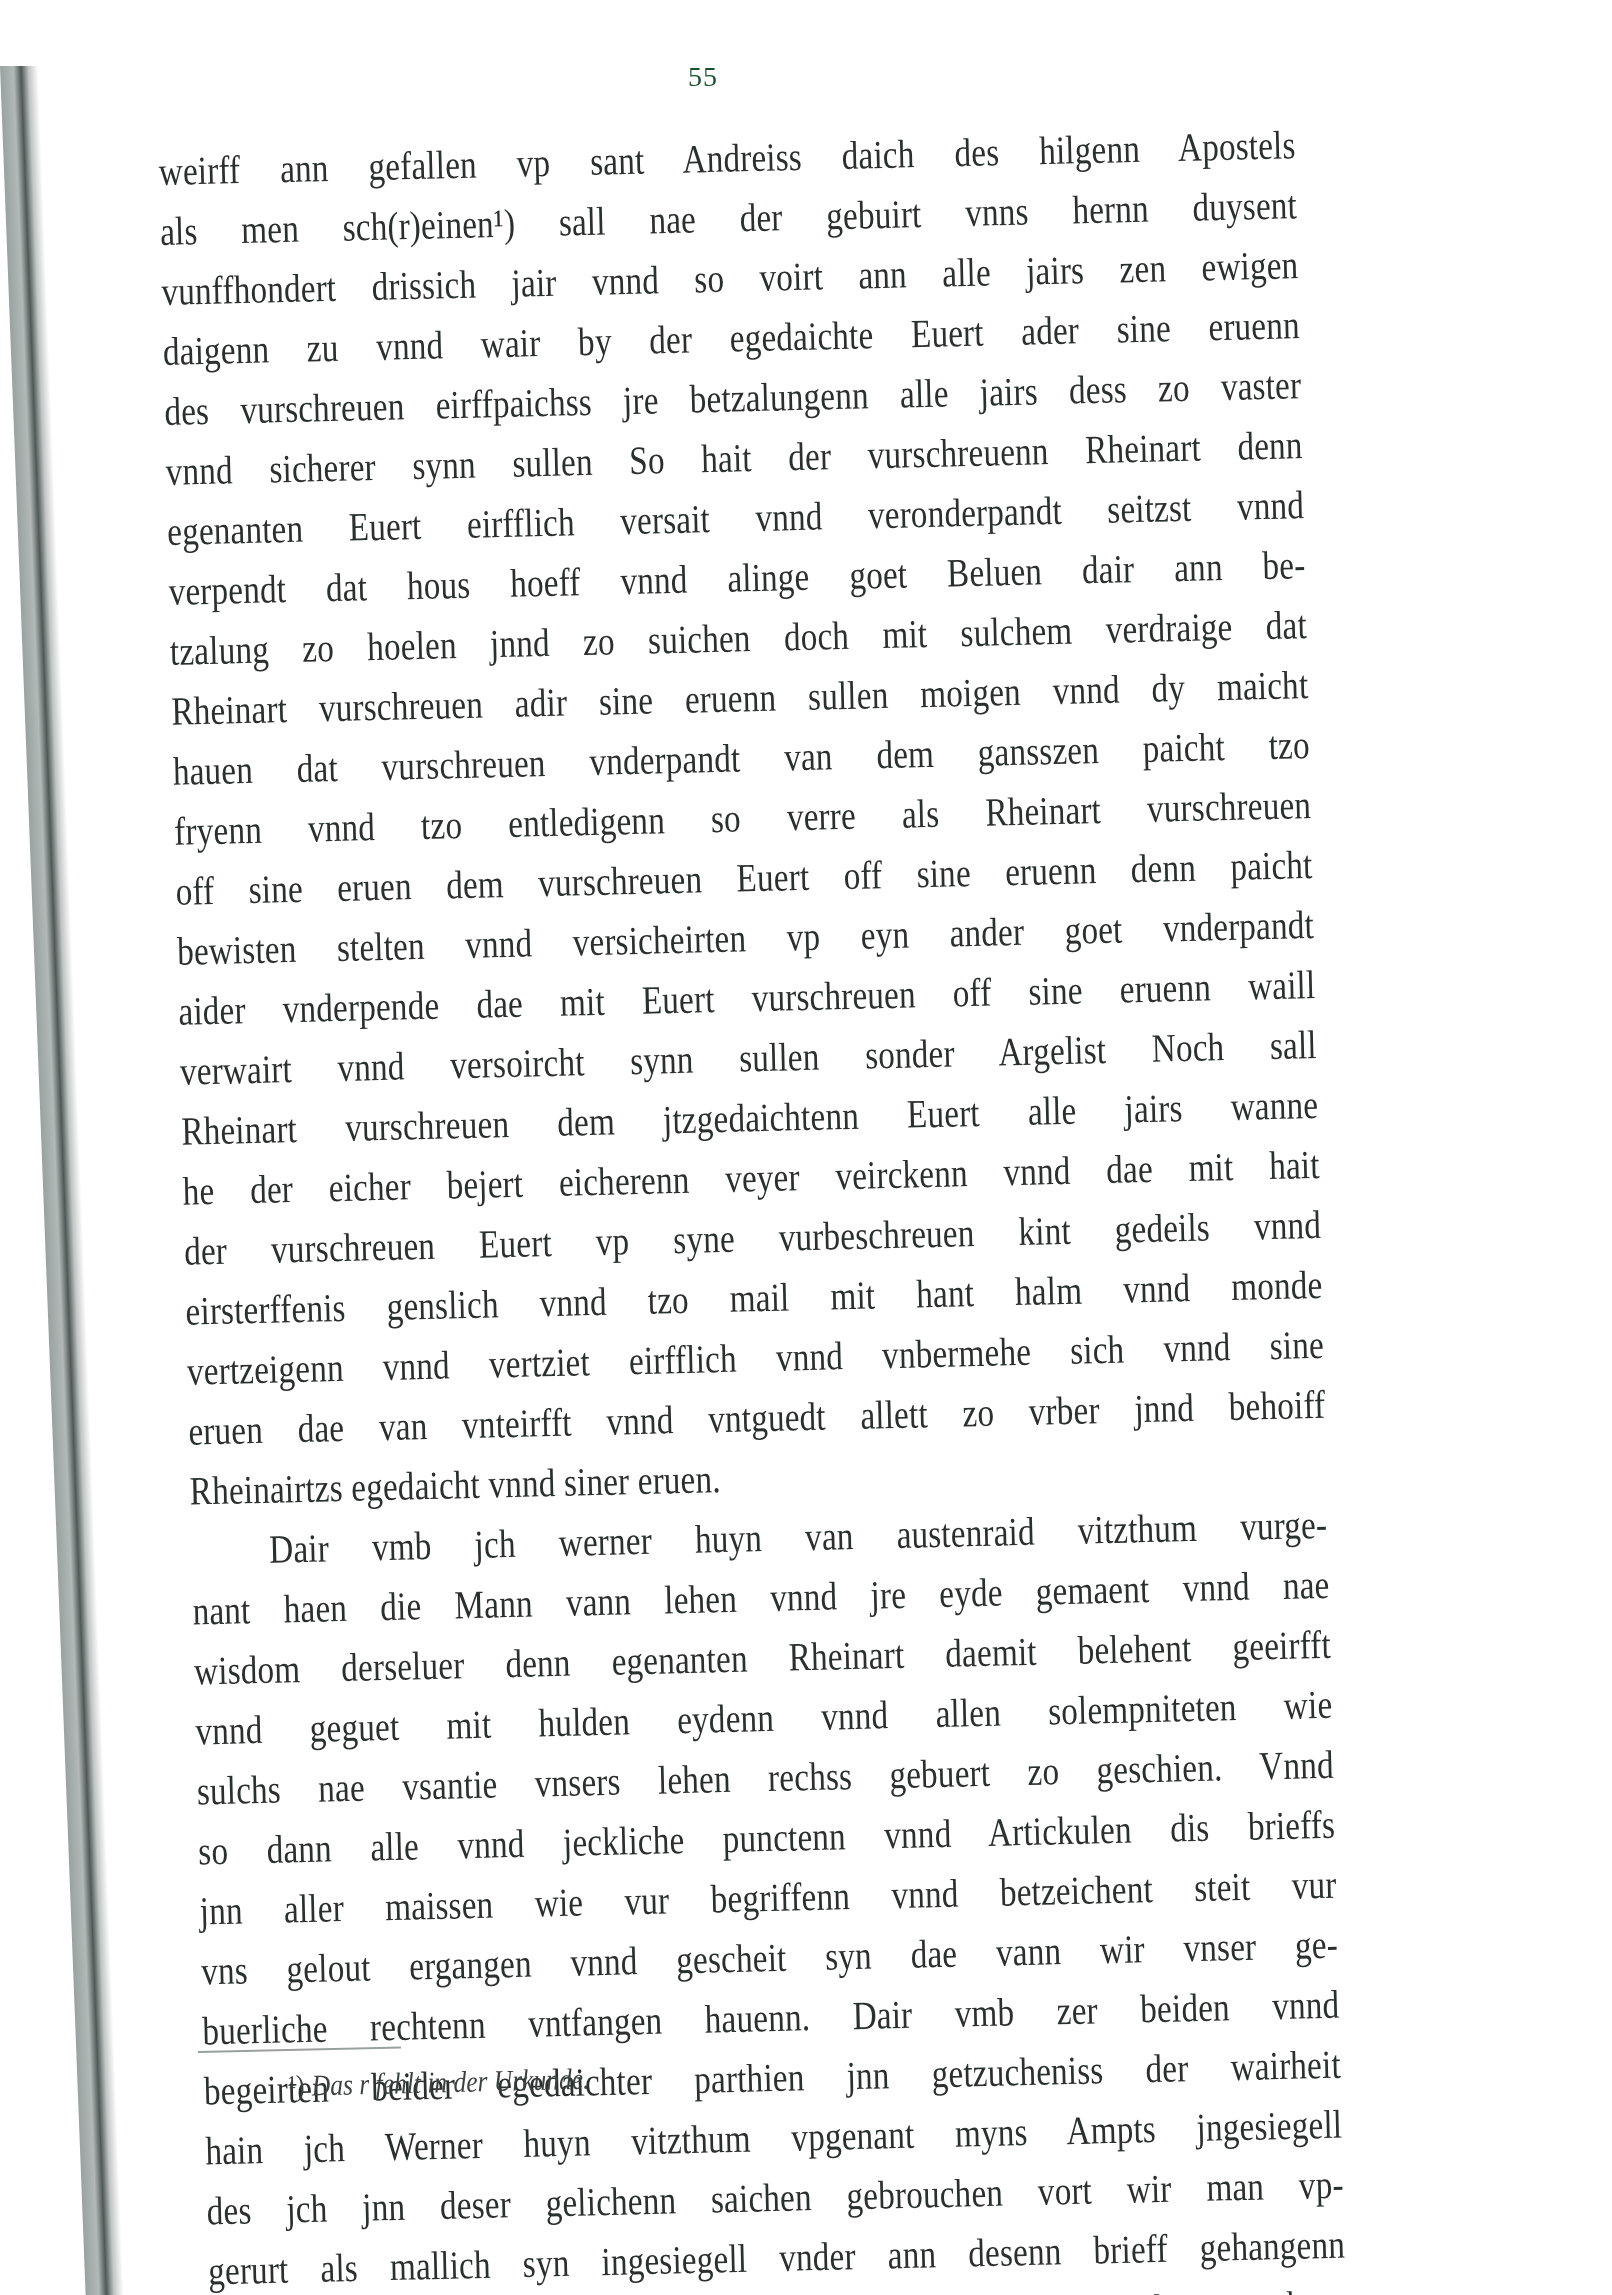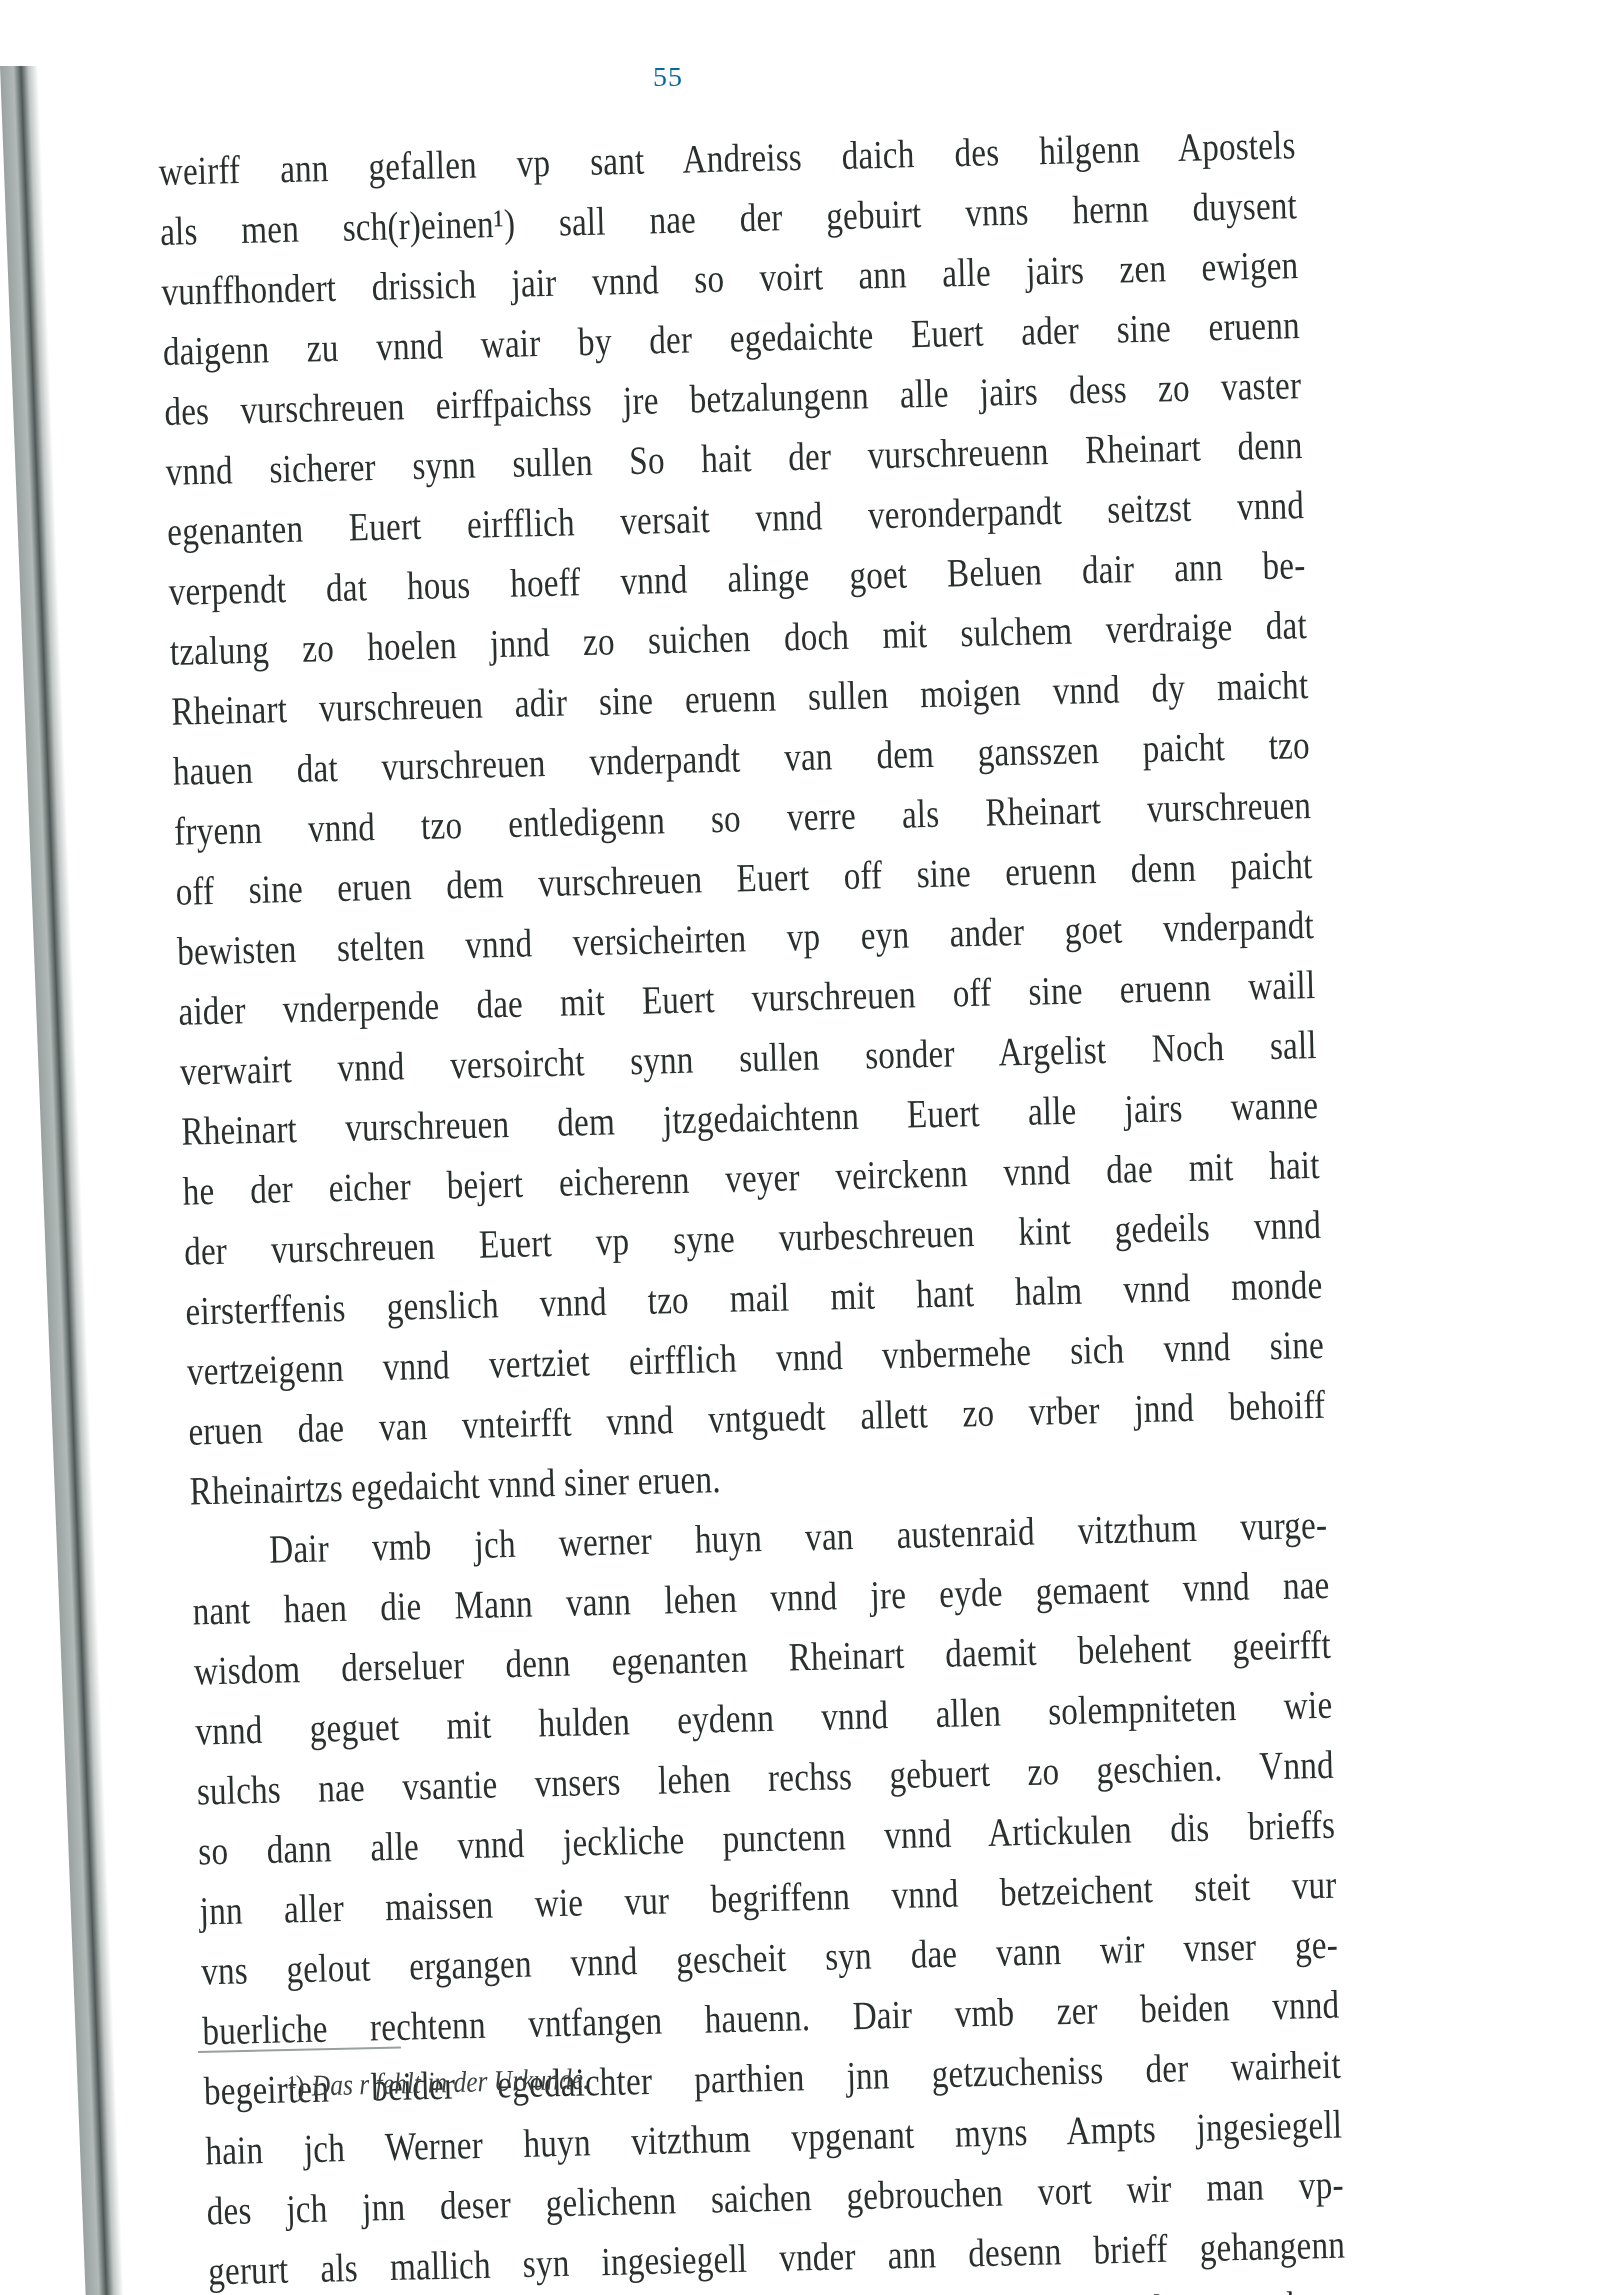--- a/index.html
+++ b/index.html
@@ -21,26 +21,26 @@
       top: 66px;
       width: 38px;
       height: 2229px;
       background: linear-gradient(to right, #8e9896 0%, #a9b1af 35%, #3c4644 55%, #b9c0be 75%, rgba(255,255,255,0) 100%);
       transform: skewX(2.2deg);
       transform-origin: top left;
       opacity: 0.9;
     }
     .page-number {
       position: absolute;
-      left: 630px;
+      left: 665px;
       top: 61px;
       width: 76px;
       text-align: center;
       font-size: 28px;
-      color: #0369a1;
+      color: #14532d;
       letter-spacing: 0.9px;
     }
     .text-block {
       position: absolute;
       left: 158px;
       top: 142px;
       width: 1134px;
       transform: rotate(-1.35deg);
       transform-origin: 0 0;
     }

